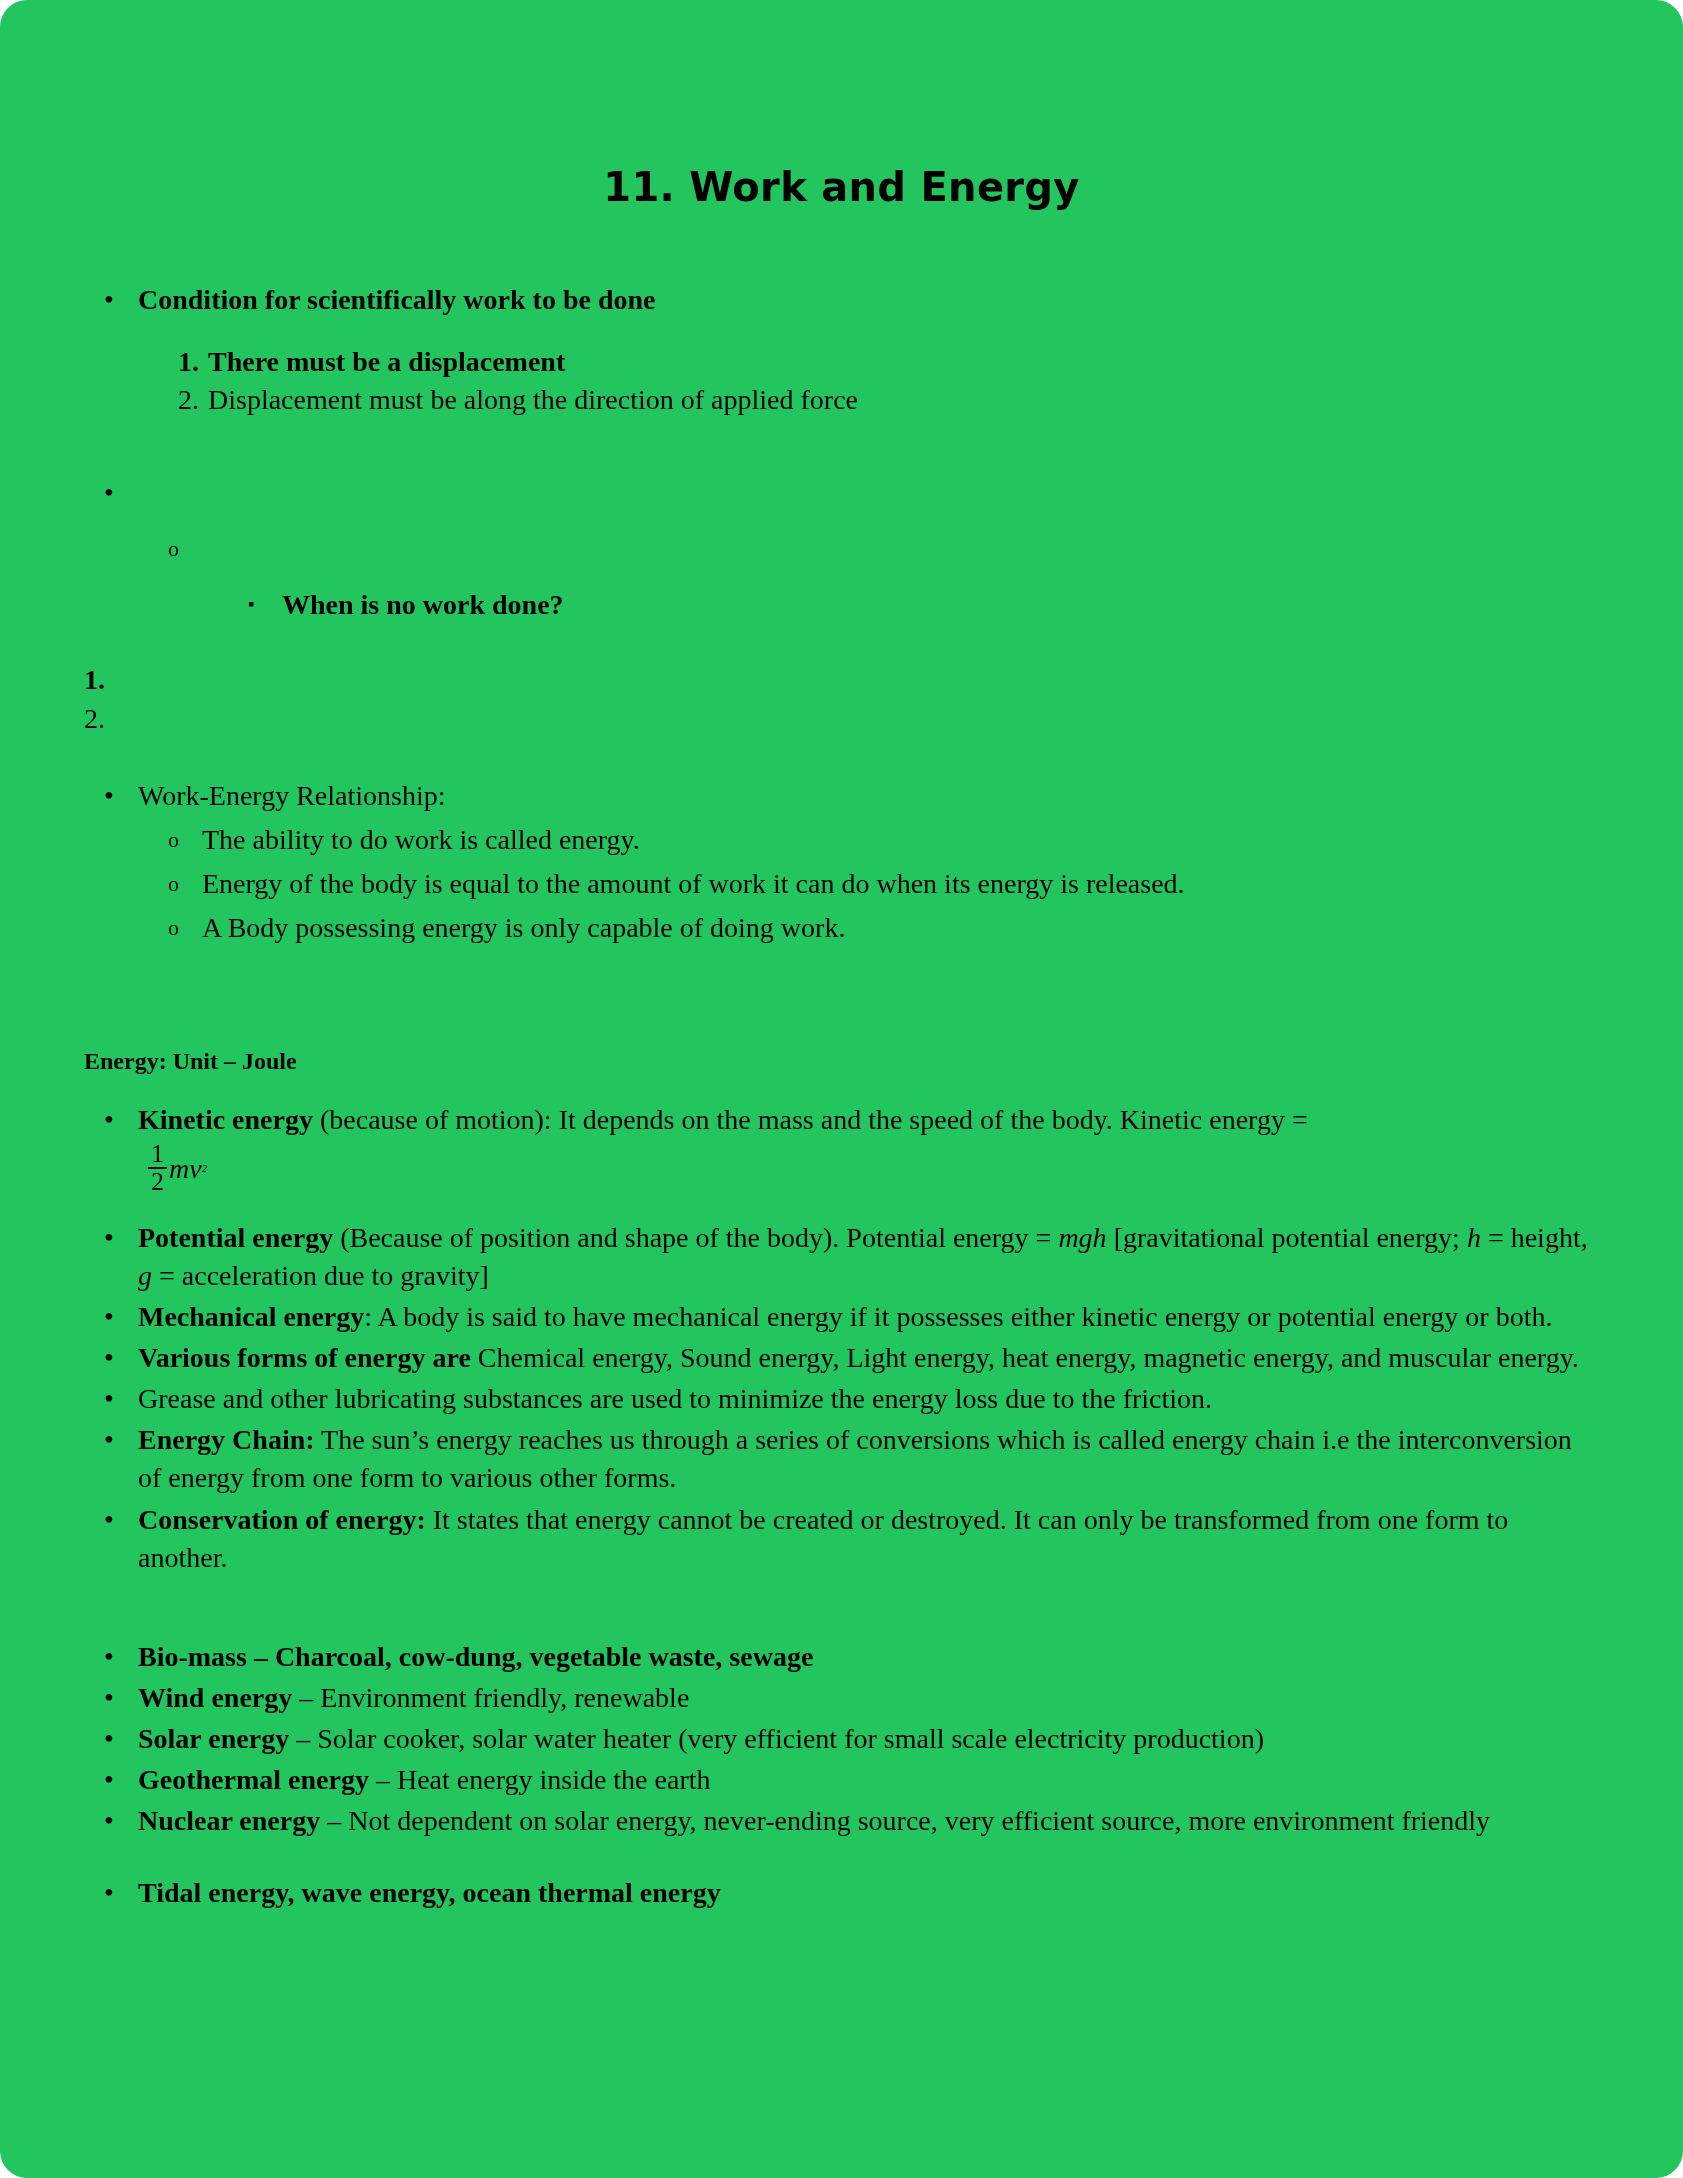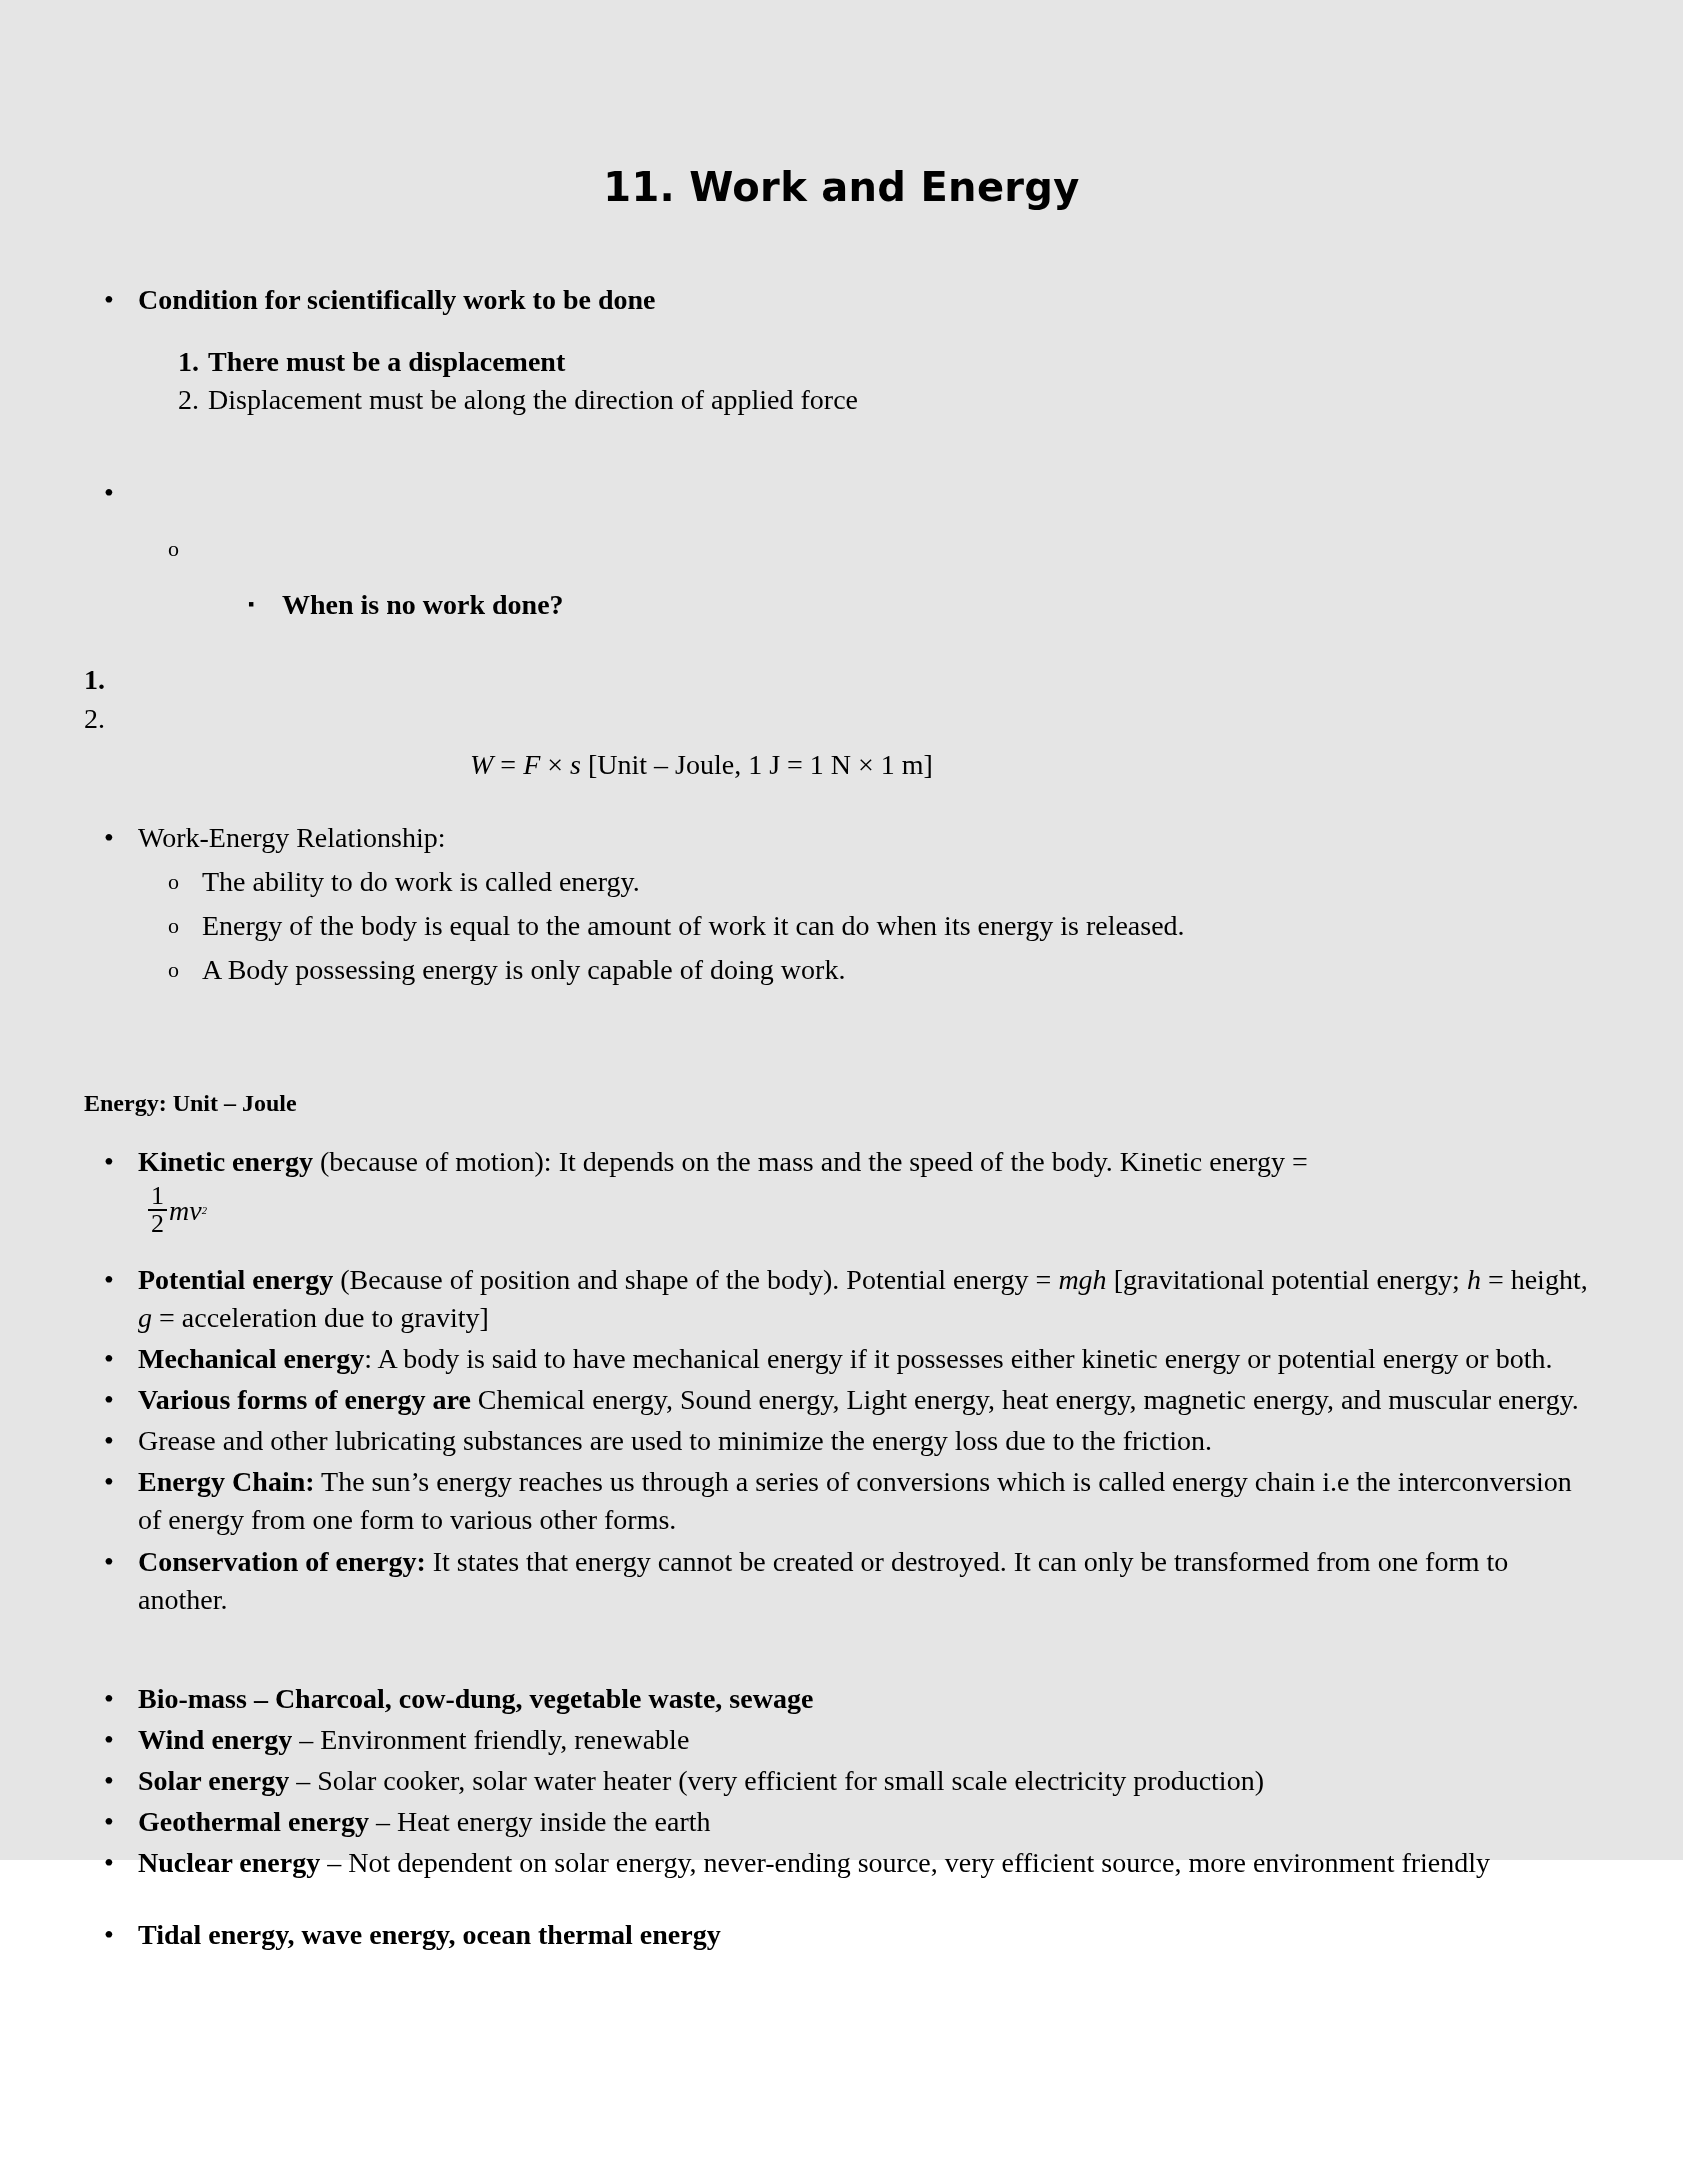--- a/index.html
+++ b/index.html
@@ -10,24 +10,25 @@
   body {
     width: 1683px;
     height: 2178px;
     font-family: "Liberation Serif", "DejaVu Serif", serif;
     color: #000000;
     overflow: hidden;
   }
   .page {
     position: relative;
     width: 1683px;
-    height: 1860px;
-    background: #e5e5e5;
+    height: 2178px;
+    background: #22c55e;
     box-sizing: border-box;
     padding: 0 84px;
+    border-radius: 27px;
   }
 
   
   .doc-title {
     font-family: "DejaVu Sans", "Liberation Sans", sans-serif;
     font-weight: bold;
     font-size: 40px;
     text-align: center;
     letter-spacing: 0.3px;
     margin: 0;
@@ -162,23 +163,20 @@
   <div class="numlist-2">
     <div class="nline">
       <span class="num b">1.</span>
     </div>
     <div class="nline">
       <span class="num">2.</span>
     </div>
   </div>
 
 
-  <div class="formula-2">
-    <span class="i">W</span><span> = </span><span class="i">F</span><span> × </span><span class="i">s</span><span>  [Unit – Joule, 1 J = 1 N × 1 m]</span>
-  </div>
 
   <div class="sec-wer ind-1">
     <div class="row">
       <span class="bullet disc">•</span>
       <span class="txt body-text">Work-Energy Relationship:</span>
     </div>
 
     <div class="sub-list ind-2">
       <div class="row">
         <span class="bullet circ">o</span>

